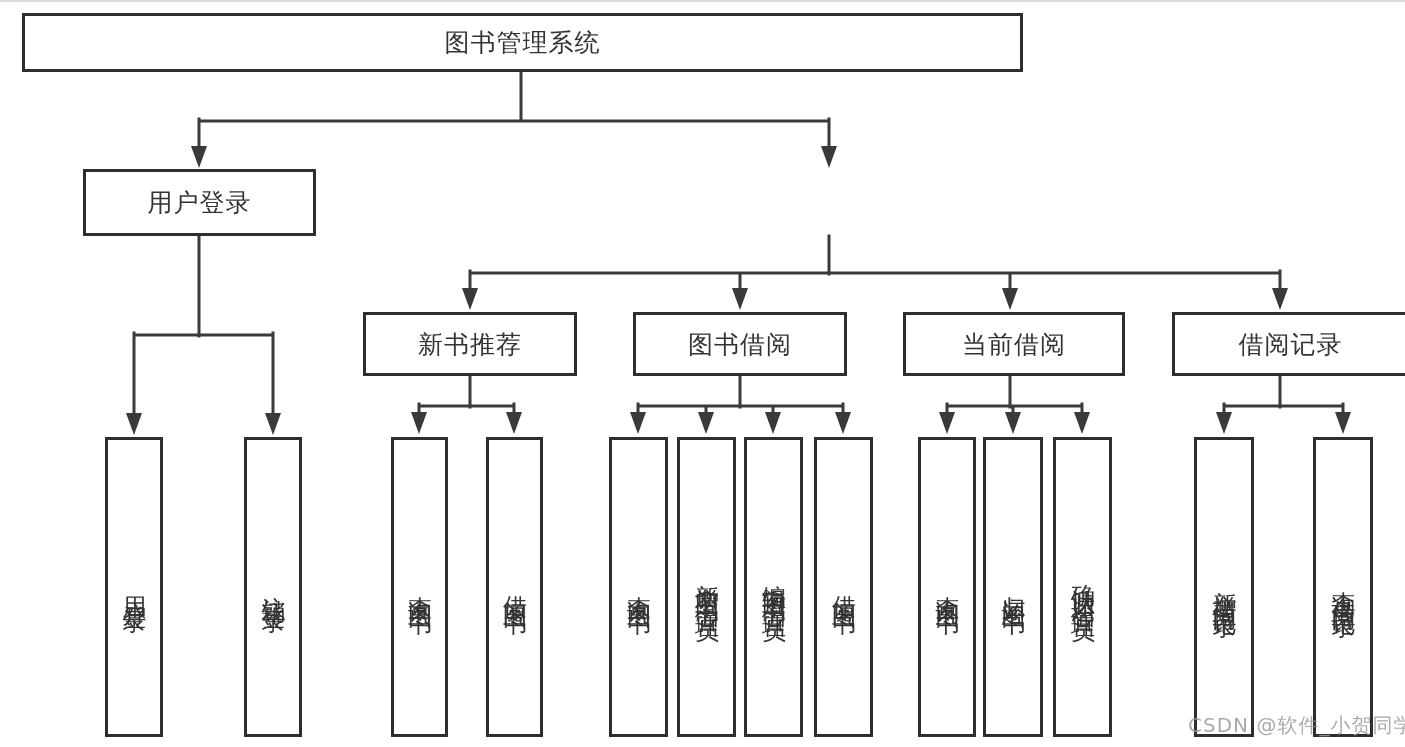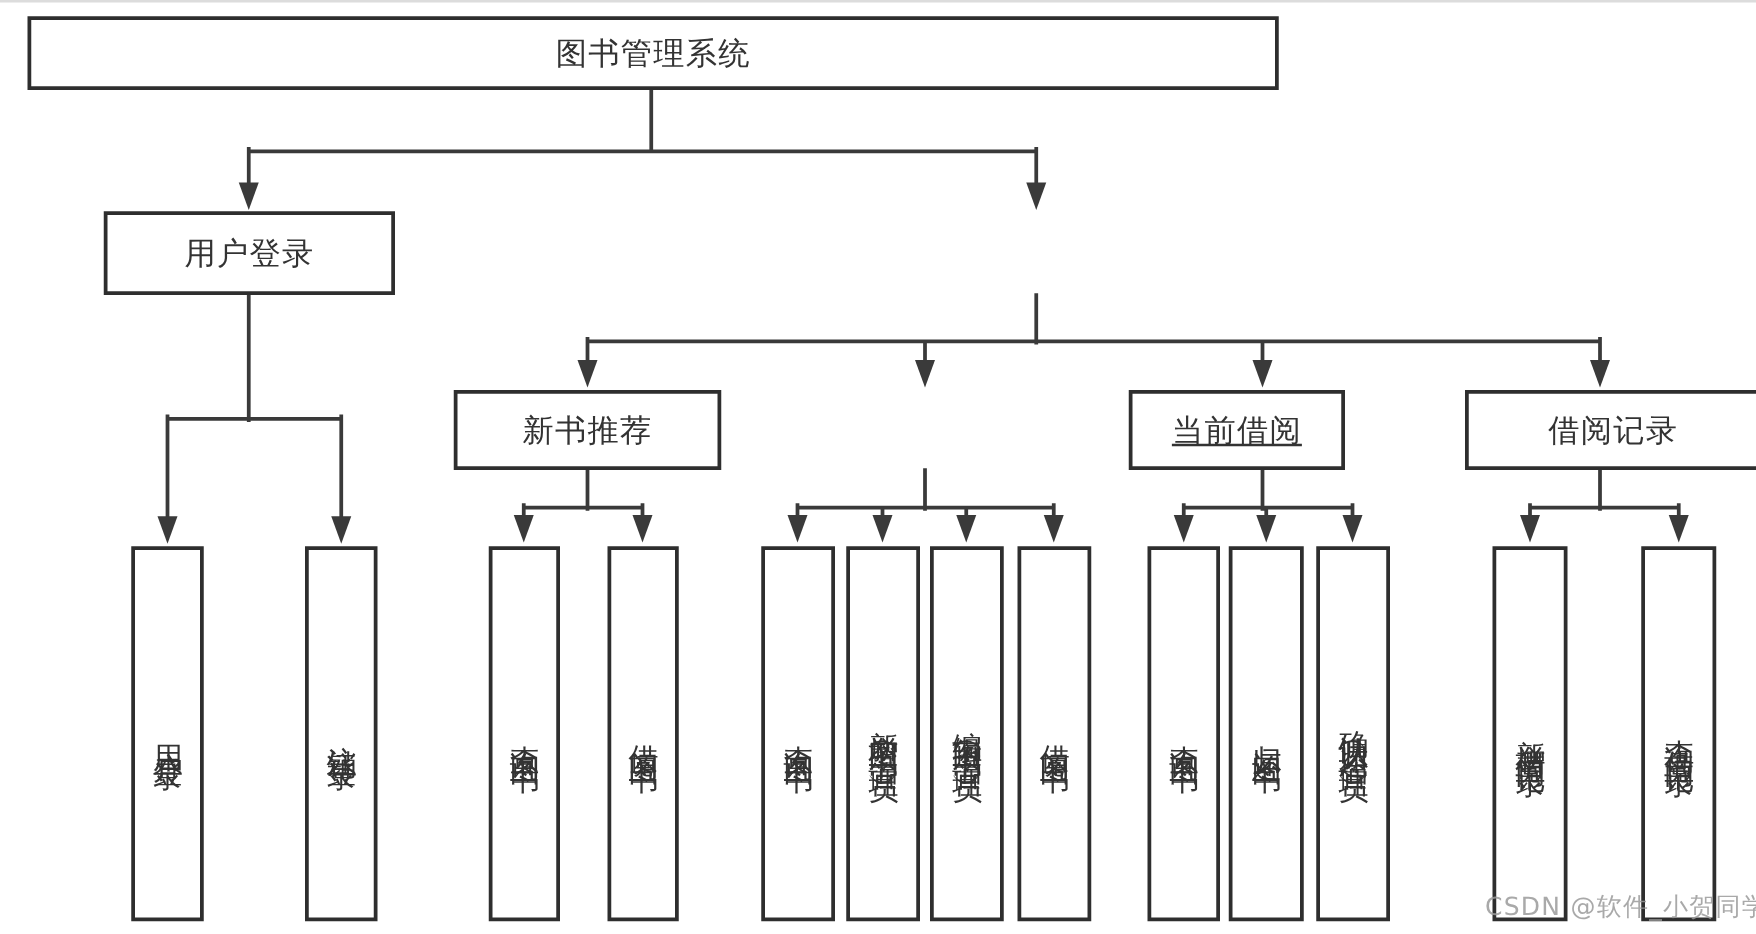--- a/index.html
+++ b/index.html
@@ -33,21 +33,21 @@
     white-space: nowrap;
   }
   
   .n-root { left: 22px;  top: 13px;  width: 1001px; height: 59px; }
   
   .n-2a   { left: 83px;  top: 169px; width: 233px;  height: 67px; }
   .n-2b   { left: 711px; top: 169px; width: 236px;  height: 67px; }
   
   .n-3a   { left: 363px;  top: 312px; width: 214px; height: 64px; }
   .n-3b   { left: 633px;  top: 312px; width: 214px; height: 64px; }
-  .n-3c   { left: 903px;  top: 312px; width: 173px; height: 64px; text-decoration: underline; }
+  .n-3c   { left: 903px;  top: 312px; width: 222px; height: 64px; }
   .n-3d   { left: 1172px; top: 312px; width: 237px; height: 64px; }
   
   .leaf { top: 437px; height: 300px; font-size: 24px; letter-spacing: 0; }
   .leaf span {
     writing-mode: vertical-rl;
     text-orientation: mixed;
     letter-spacing: 5px;
     line-height: 1.2;
     white-space: nowrap;
   }
@@ -153,20 +153,23 @@
     <span>图书管理系统</span>
   </div>
 
   <div class="node n-2a">
     <span>用户登录</span>
   </div>
 
   <div class="node n-3a">
     <span>新书推荐</span>
   </div>
+  <div class="node n-3b">
+    <span>图书借阅</span>
+  </div>
   <div class="node n-3c">
     <span>当前借阅</span>
   </div>
   <div class="node n-3d">
     <span>借阅记录</span>
   </div>
 
   <div class="node leaf l-1a">
     <span>用户登录</span>
   </div>

